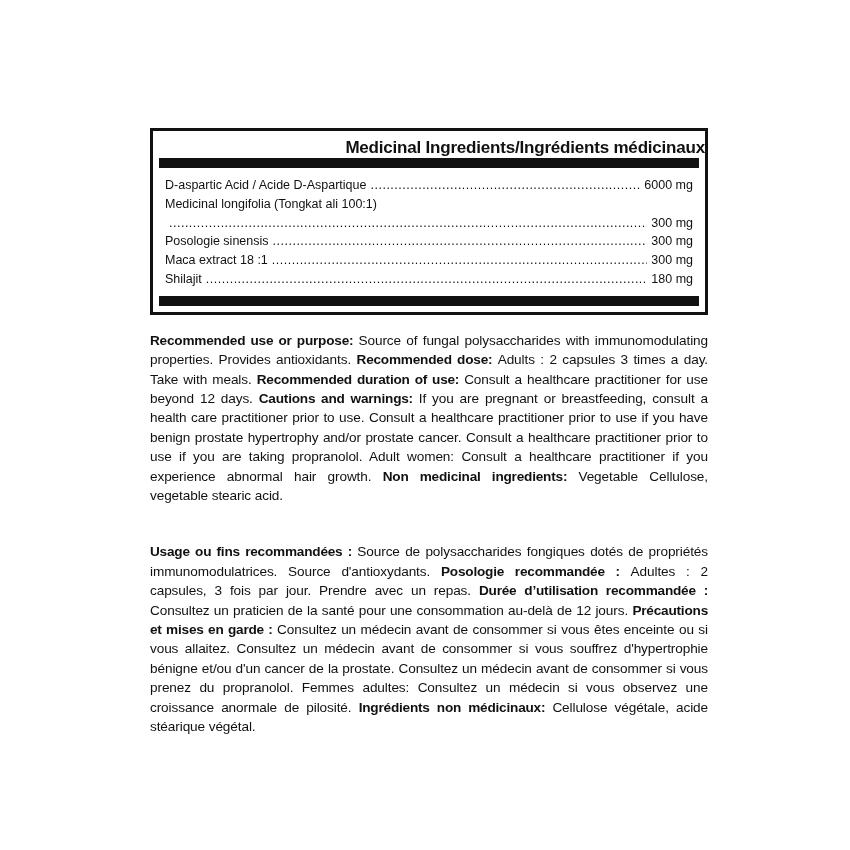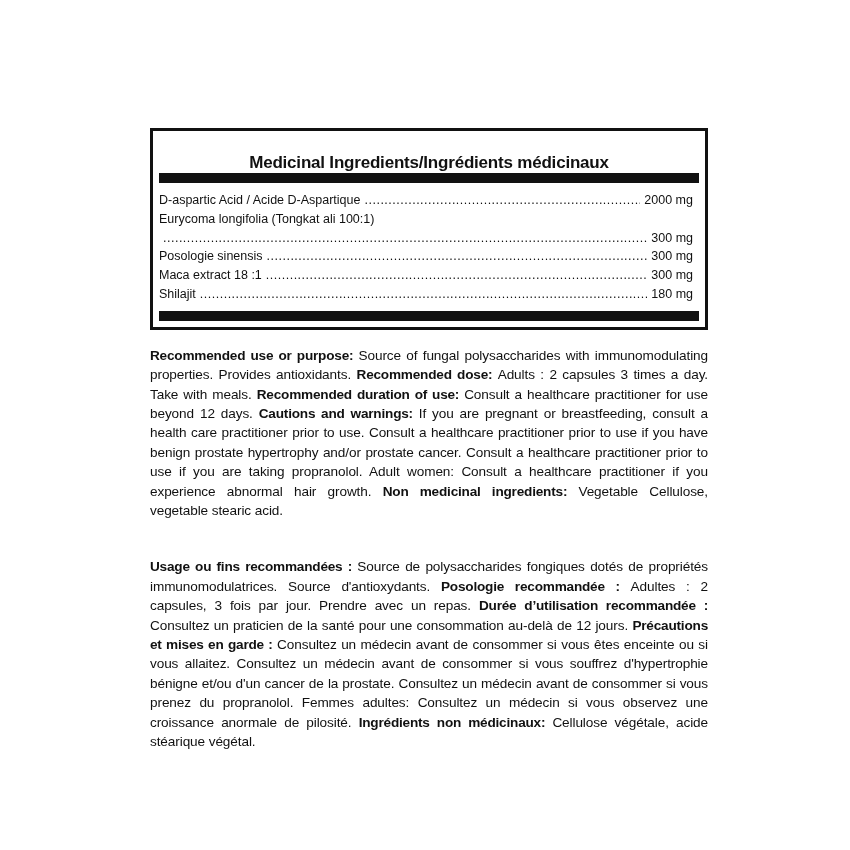--- a/index.html
+++ b/index.html
@@ -20,37 +20,37 @@
   
   .ingredients-box {
     border: 3px solid #111;
     background: #fff;
     padding-bottom: 6px;
     margin-bottom: 16px;
   }
   .panel-title {
     font-weight: bold;
     font-size: 17px;
-    text-align: center;
-    padding-top: 22px;
+    text-align: right;
+    padding-top: 7px;
     letter-spacing: -0.2px;
   }
   .panel-subtitle {
     font-size: 11.5px;
     text-align: center;
     margin-top: 2px;
     margin-bottom: 5px;
   }
   .bar {
     height: 10px;
     background: #111;
     margin: 0 6px;
   }
   .rows {
-    padding: 8px 12px 7px 6px;
+    padding: 8px 12px 7px 12px;
   }
   .ing-row {
     display: flex;
     align-items: baseline;
     font-size: 12.5px;
     line-height: 18.8px;
     white-space: nowrap;
   }
   .leader {
     flex: 1 1 auto;
@@ -77,24 +77,24 @@
 
 <div class="page">
 
   <div class="ingredients-box">
     <div class="panel-title">Medicinal Ingredients/Ingrédients médicinaux</div>
     <div class="bar"></div>
     <div class="rows">
         <div class="ing-row">
           <span class="ing-name">D-aspartic Acid / Acide D-Aspartique</span>
           <span class="leader">................................................................................................................................................................................................................................................................................................................................................................................................................</span>
-          <span class="ing-amount">2000 mg</span>
+          <span class="ing-amount">6000 mg</span>
         </div>
         <div class="ing-row">
-          <span class="ing-name">Eurycoma longifolia (Tongkat ali 100:1)</span>
+          <span class="ing-name">Medicinal longifolia (Tongkat ali 100:1)</span>
         </div>
         <div class="ing-row">
           <span class="leader">................................................................................................................................................................................................................................................................................................................................................................................................................</span>
           <span class="ing-amount">300 mg</span>
         </div>
         <div class="ing-row">
           <span class="ing-name">Posologie sinensis</span>
           <span class="leader">................................................................................................................................................................................................................................................................................................................................................................................................................</span>
           <span class="ing-amount">300 mg</span>
         </div>

